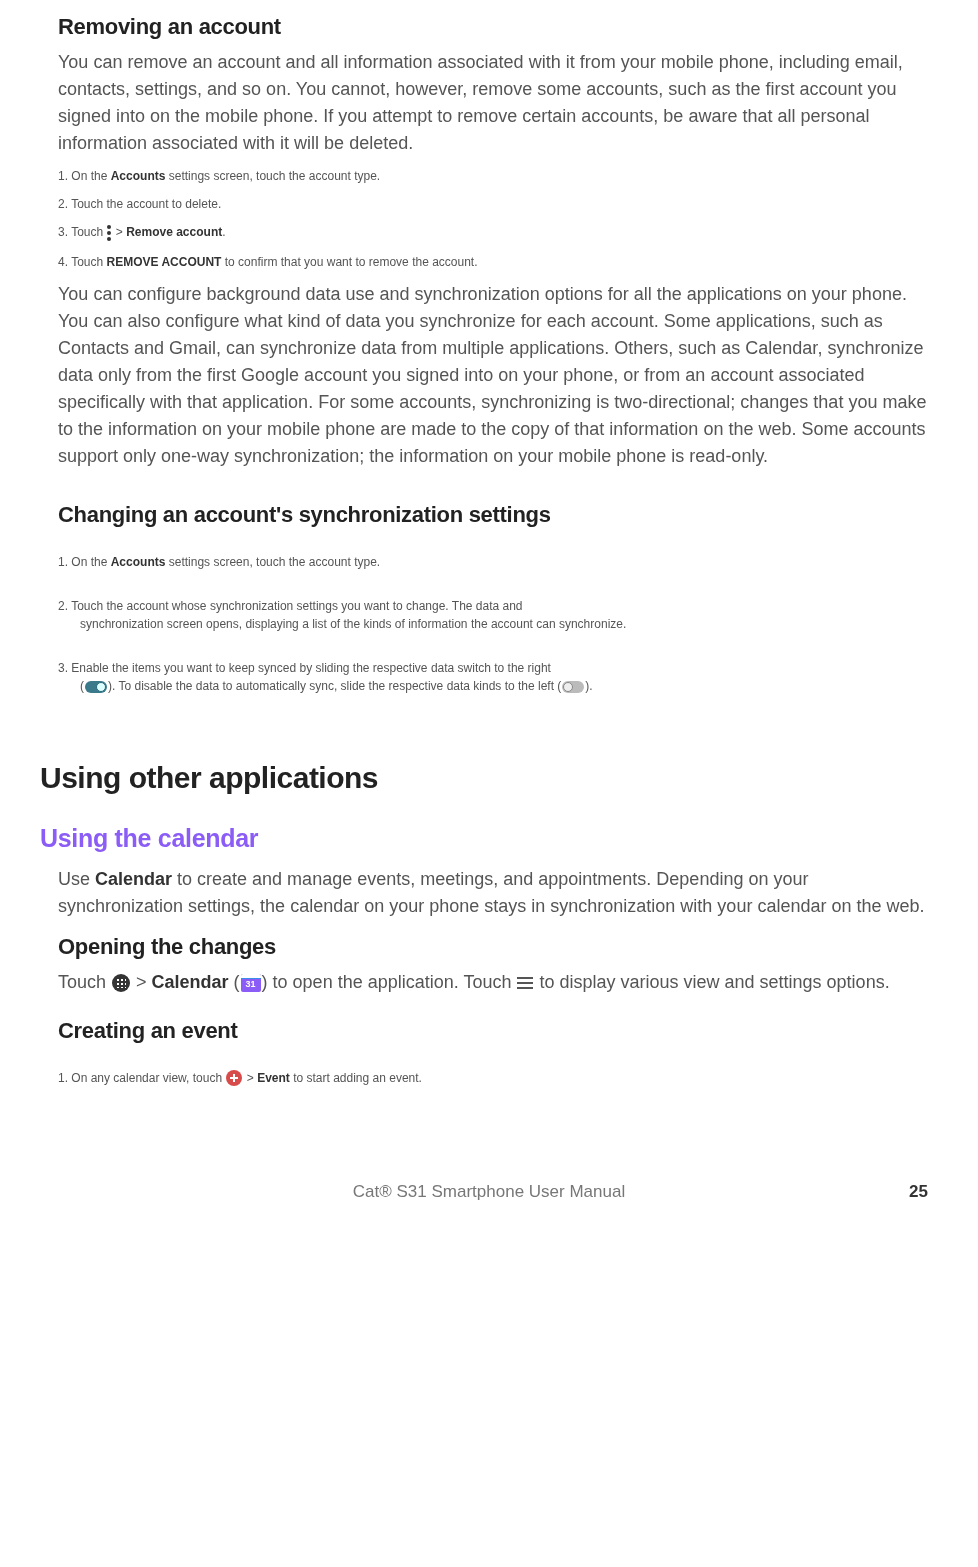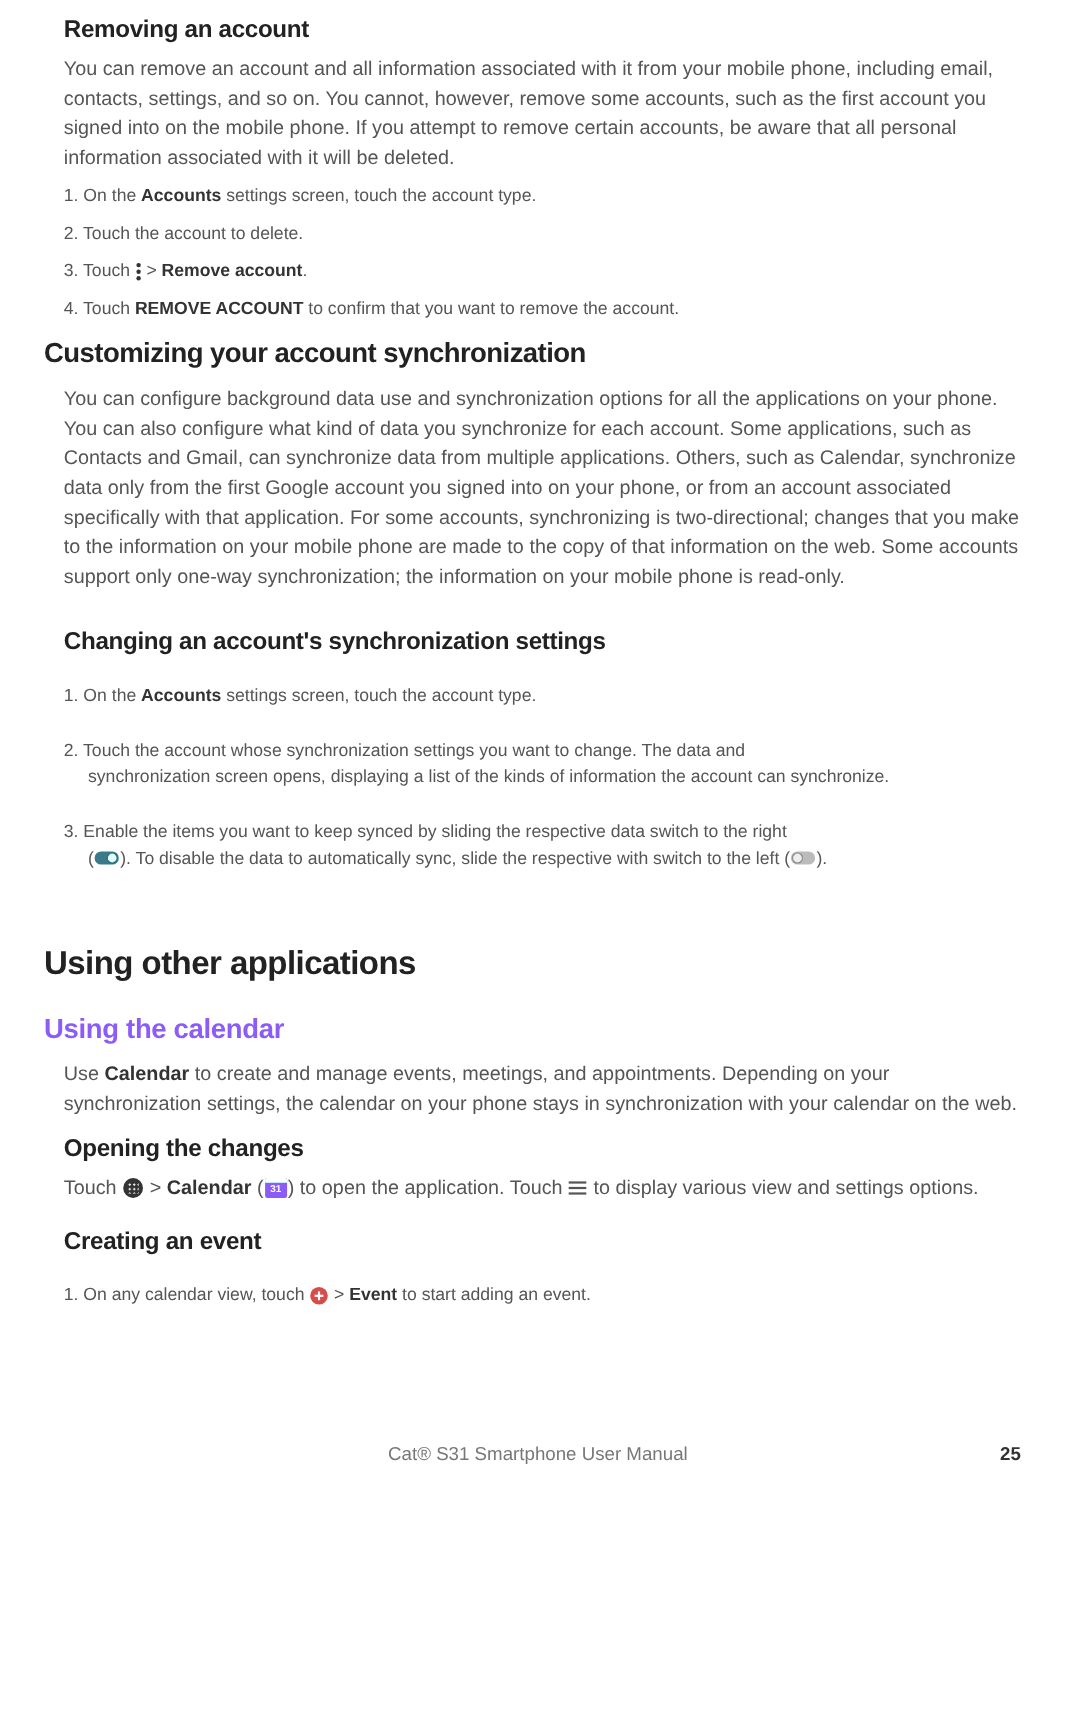--- a/index.html
+++ b/index.html
@@ -47,21 +47,21 @@
       margin-bottom: 8px;
       margin-left: -18px;
       letter-spacing: -0.5px;
     }
     .para {
       font-size: 18px;
       color: #555;
       margin-bottom: 10px;
     }
     .step {
-      font-size: 16px;
+      font-size: 12px;
       color: #555;
       margin-bottom: 10px;
       margin-top: 8px;
     }
     .step-cont {
       padding-left: 22px;
     }
     .bold { font-weight: 700; color: #333; }
     .spacer-sm { height: 8px; }
     .spacer-md { height: 18px; }
@@ -158,21 +158,21 @@
       margin: 0 1px;
     }
     .icon-plus::before, .icon-plus::after{
       content:"";
       position:absolute;
       background:#fff;
     }
     .icon-plus::before{ width:8px; height:2px; top:7px; left:4px; }
     .icon-plus::after{ width:2px; height:8px; top:4px; left:7px; }
     .footer {
-      margin-top: 119px;
+      margin-top: 92px;
       display: flex;
       justify-content: space-between;
       align-items: center;
       color: #777;
       font-size: 17px;
       padding: 0 10px;
       gap: 29px;
     }
     .footer-center { flex:1; text-align:center; }
     .footer-right { width:60px; text-align:right; font-weight:bold; color:#333;}
@@ -190,40 +190,39 @@
     <span>1. On the </span><span class="bold">Accounts</span><span> settings screen, touch the account type.</span>
   </div>
   <div class="step">2. Touch the account to delete.</div>
   <div class="step">
     <span>3. Touch </span><span class="icon-vdots"><span></span><span></span><span></span></span><span> &gt; </span><span class="bold">Remove account</span><span>.</span>
   </div>
   <div class="step">
     <span>4. Touch </span><span class="bold">REMOVE ACCOUNT</span><span> to confirm that you want to remove the account.</span>
   </div>
 
-  <div class="h-section-top">Customizing your account synchronization</div>
   <div class="para">You can configure background data use and synchronization options for all the applications on your phone. You can also configure what kind of data you synchronize for each account. Some applications, such as Contacts and Gmail, can synchronize data from multiple applications. Others, such as Calendar, synchronize data only from the first Google account you signed into on your phone, or from an account associated specifically with that application. For some accounts, synchronizing is two-directional; changes that you make to the information on your mobile phone are made to the copy of that information on the web. Some accounts support only one-way synchronization; the information on your mobile phone is read-only.</div>
 
   <div class="spacer-md"></div>
   <div class="h-sub">Changing an account's synchronization settings</div>
   <div class="spacer-sm"></div>
 
   <div class="step">
     <span>1. On the </span><span class="bold">Accounts</span><span> settings screen, touch the account type.</span>
   </div>
   <div class="spacer-sm"></div>
   <div class="step">
     <span>2. Touch the account whose synchronization settings you want to change. The data and </span>
     <div class="step-cont">synchronization screen opens, displaying a list of the kinds of information the account can synchronize.</div>
   </div>
   <div class="spacer-sm"></div>
   <div class="step">
     <span>3. Enable the items you want to keep synced by sliding the respective data switch to the right </span>
     <div class="step-cont">
-      <span>(</span><span class="switch on"><span class="knob"></span></span><span>). To disable the data to automatically sync, slide the respective with switch to the left (</span><span class="switch off"><span class="knob"></span></span><span>).</span>
+      <span>(</span><span class="switch on"><span class="knob"></span></span><span>). To disable the data to automatically sync, slide the respective data kinds to the left (</span><span class="switch off"><span class="knob"></span></span><span>).</span>
     </div>
   </div>
 
   <div class="h-major">Using other applications</div>
 
   <div class="h-section">Using the calendar</div>
   <div class="para">
     <span>Use </span><span class="bold">Calendar</span><span> to create and manage events, meetings, and appointments. Depending on your synchronization settings, the calendar on your phone stays in synchronization with your calendar on the web.</span>
   </div>
 

